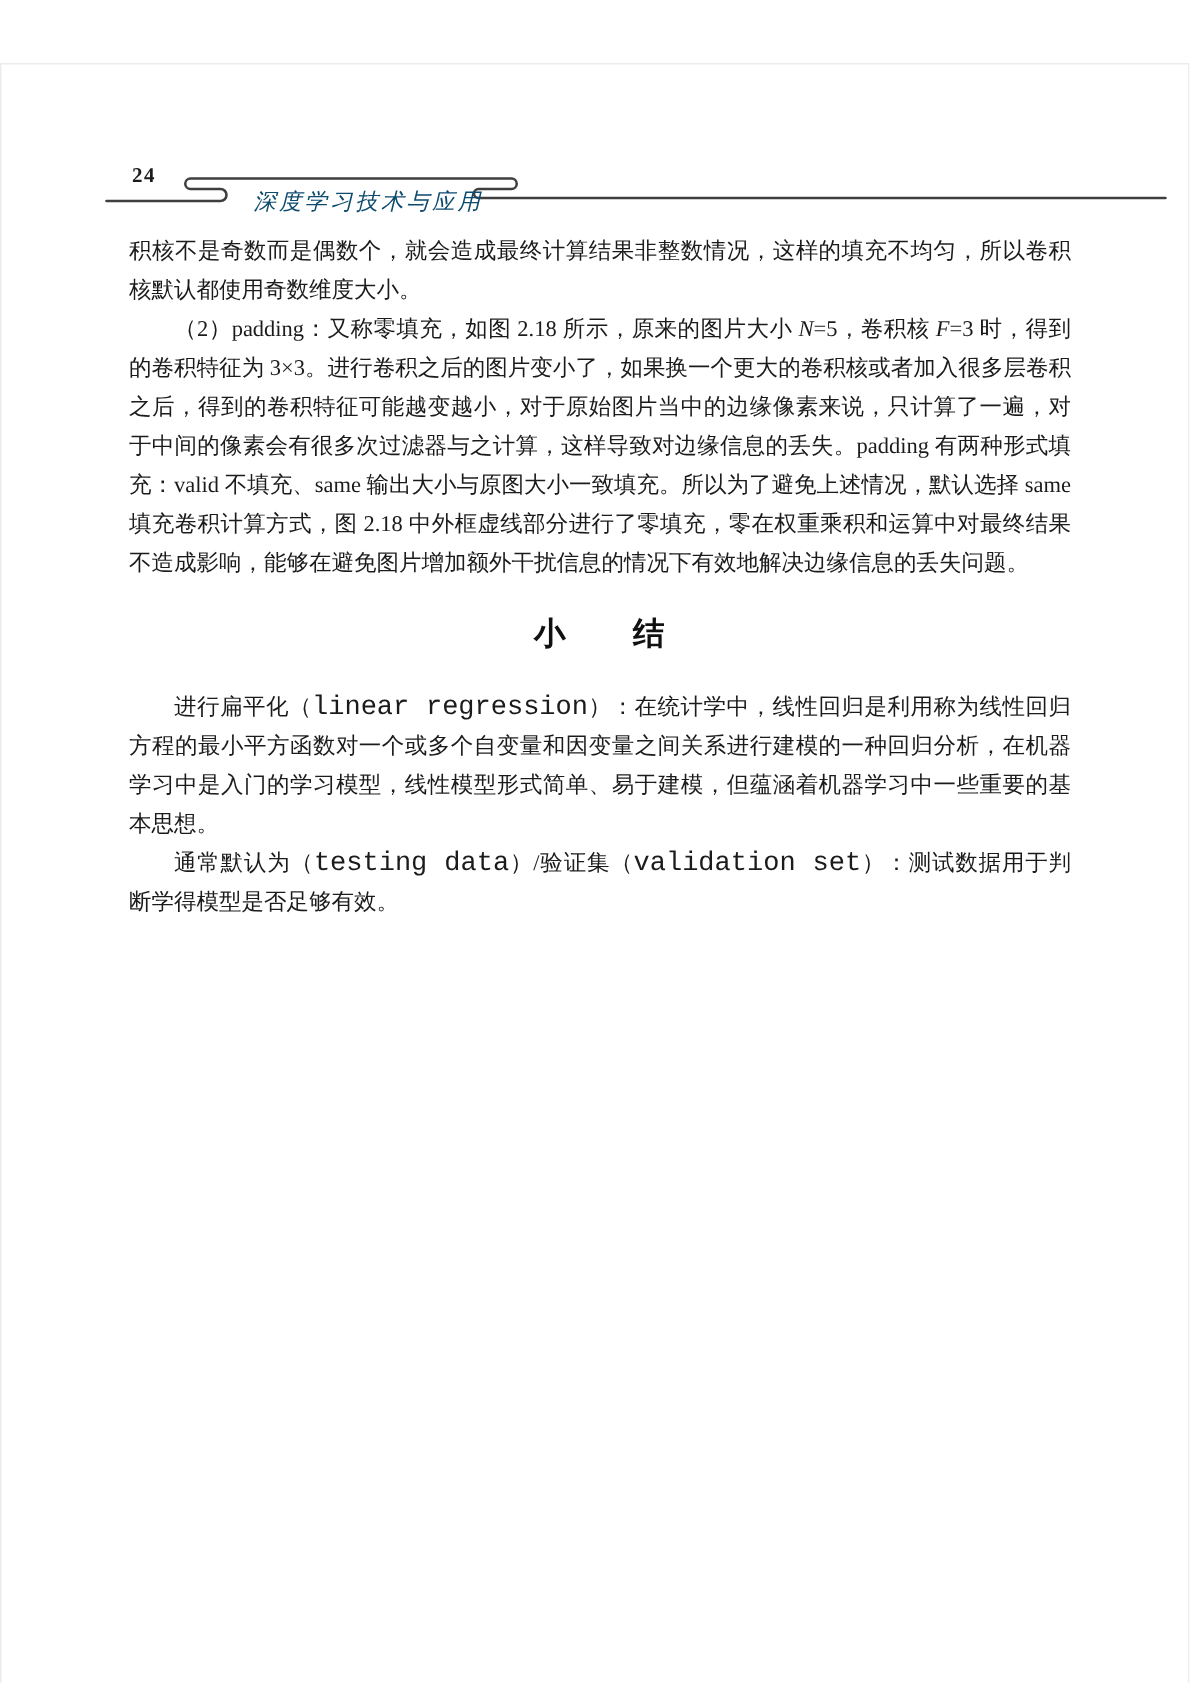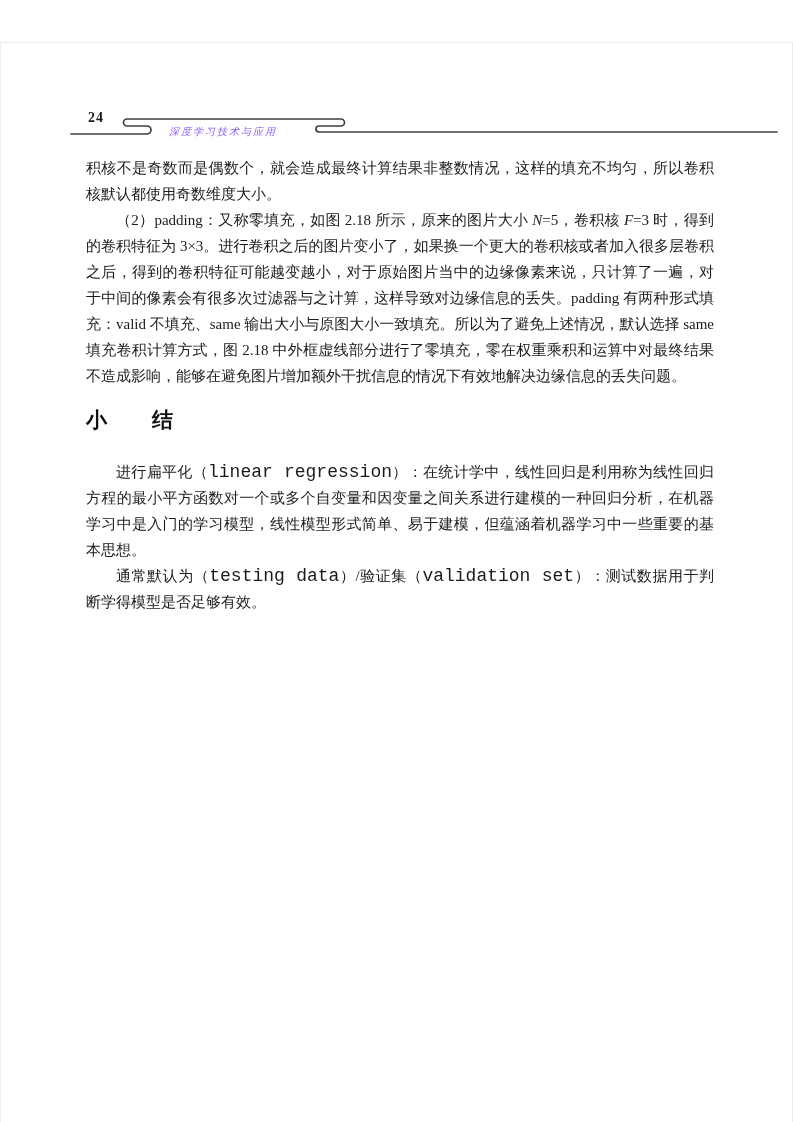--- a/index.html
+++ b/index.html
@@ -32,25 +32,25 @@
     left: 87px;
     top: 67px;
     font-size: 14px;
     font-weight: 700;
     letter-spacing: 1px;
   }
   .running-title {
     position: absolute;
     left: 168px;
     top: 82px;
-    font-size: 10px;
+    font-size: 15px;
     font-style: italic;
     font-weight: 500;
     letter-spacing: 2px;
-    color: #8b5cf6;
+    color: #0c4a6e;
   }
   
   .content {
     position: absolute;
     left: 85px;
     top: 112px;
     width: 628px;
     font-size: 15px;
     line-height: 26px;
     text-align: justify;
@@ -62,27 +62,27 @@
   .content p.noindent {
     text-indent: 0;
     font-family: Liberation Serif, serif;
   }
   .var {
     font-style: italic;
     font-family: "Liberation Serif", "DejaVu Serif", serif;
   }
   .summary-heading {
     margin: 20px 0 24px 0;
+    text-align: center;
     text-indent: 0;
     font-size: 21px;
     font-weight: 700;
     letter-spacing: 1px;
     white-space: pre;
     color: #111;
-    font-family: Liberation Mono, monospace;
   }
   .mono {
     font-family: "Liberation Mono", "DejaVu Sans Mono", monospace;
     font-size: 18px;
   }
 </style>
 </head>
 <body>
 
 <div class="page">

